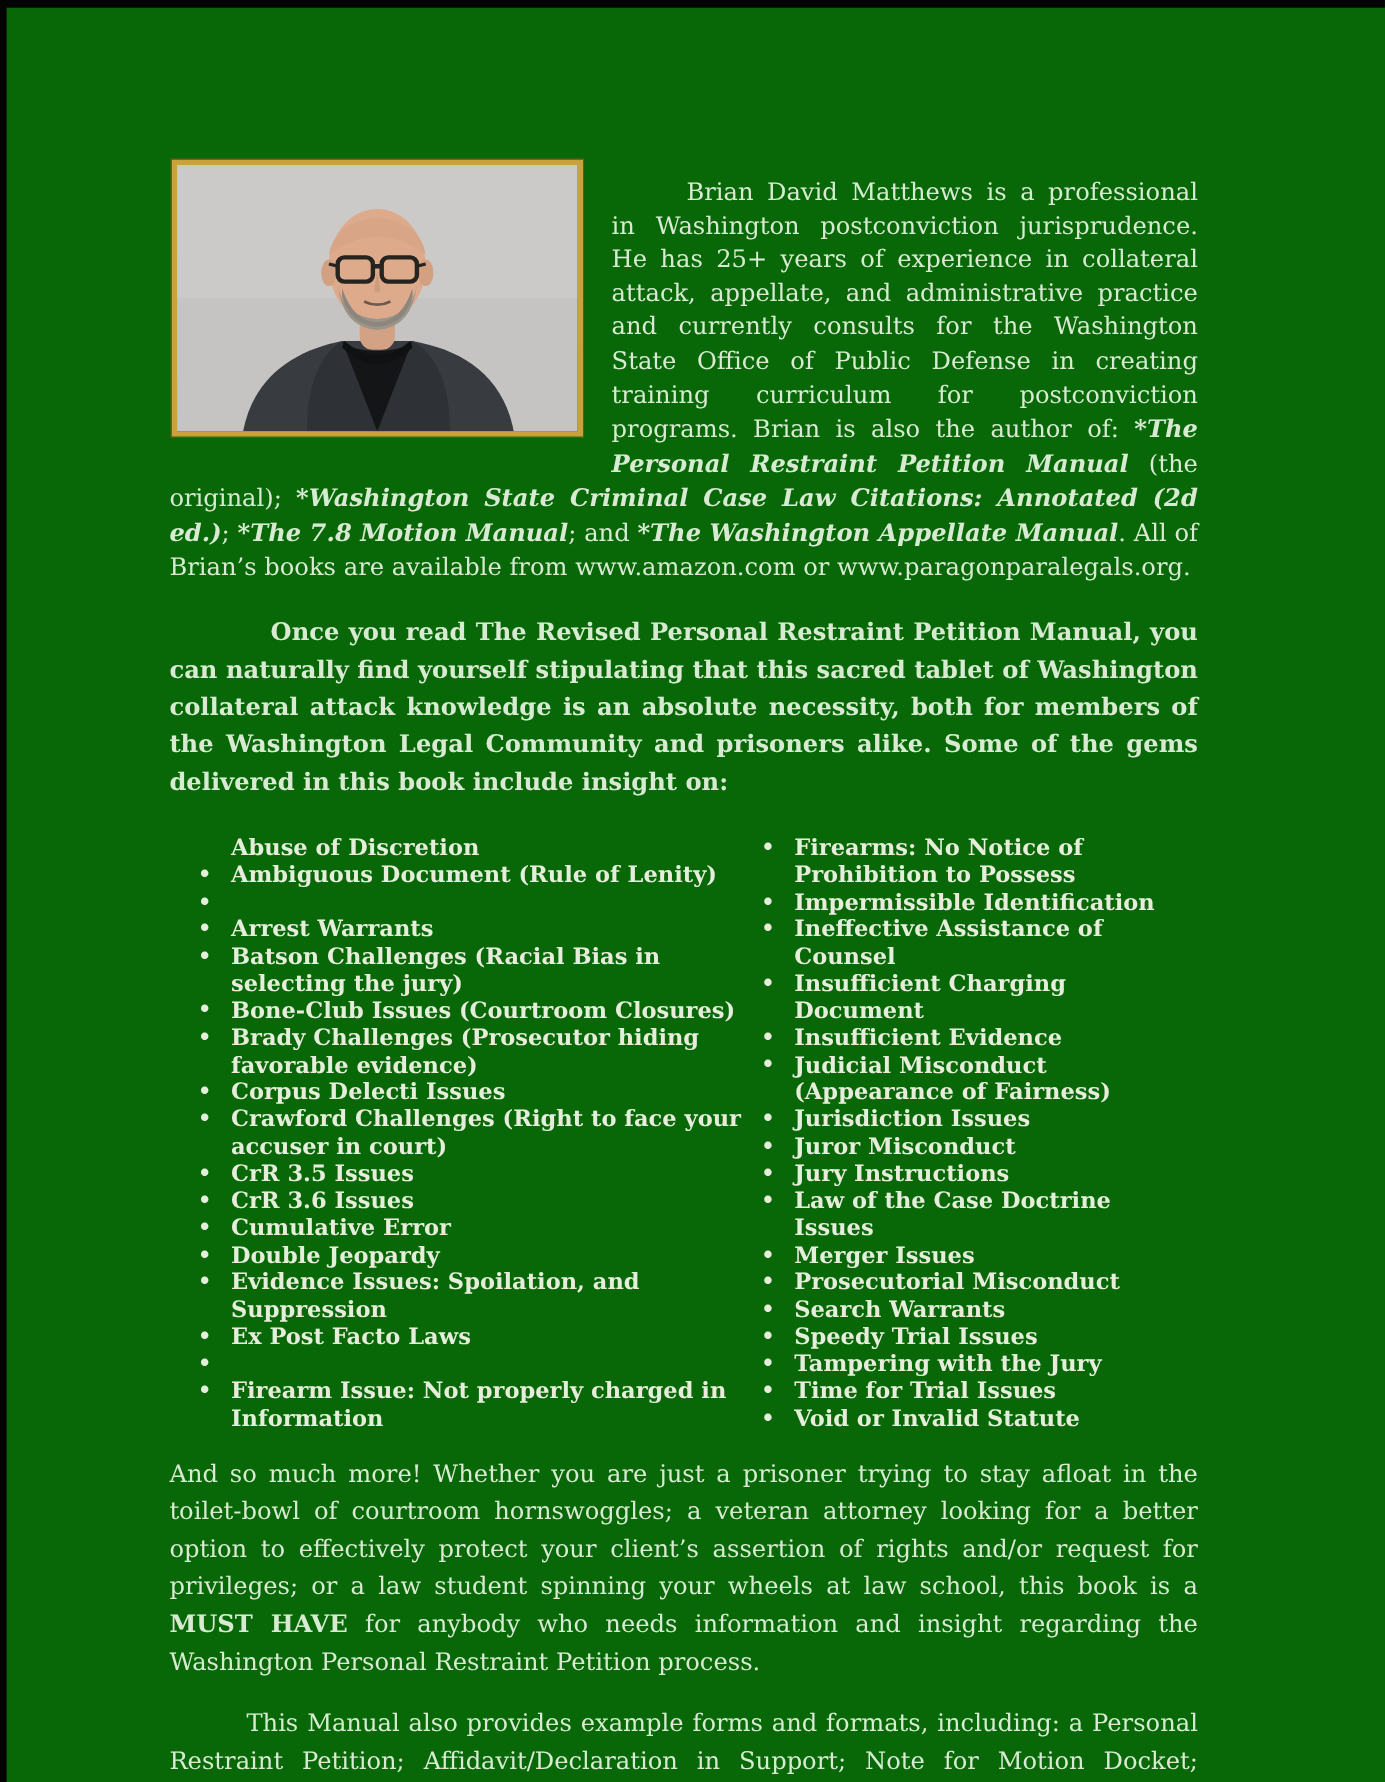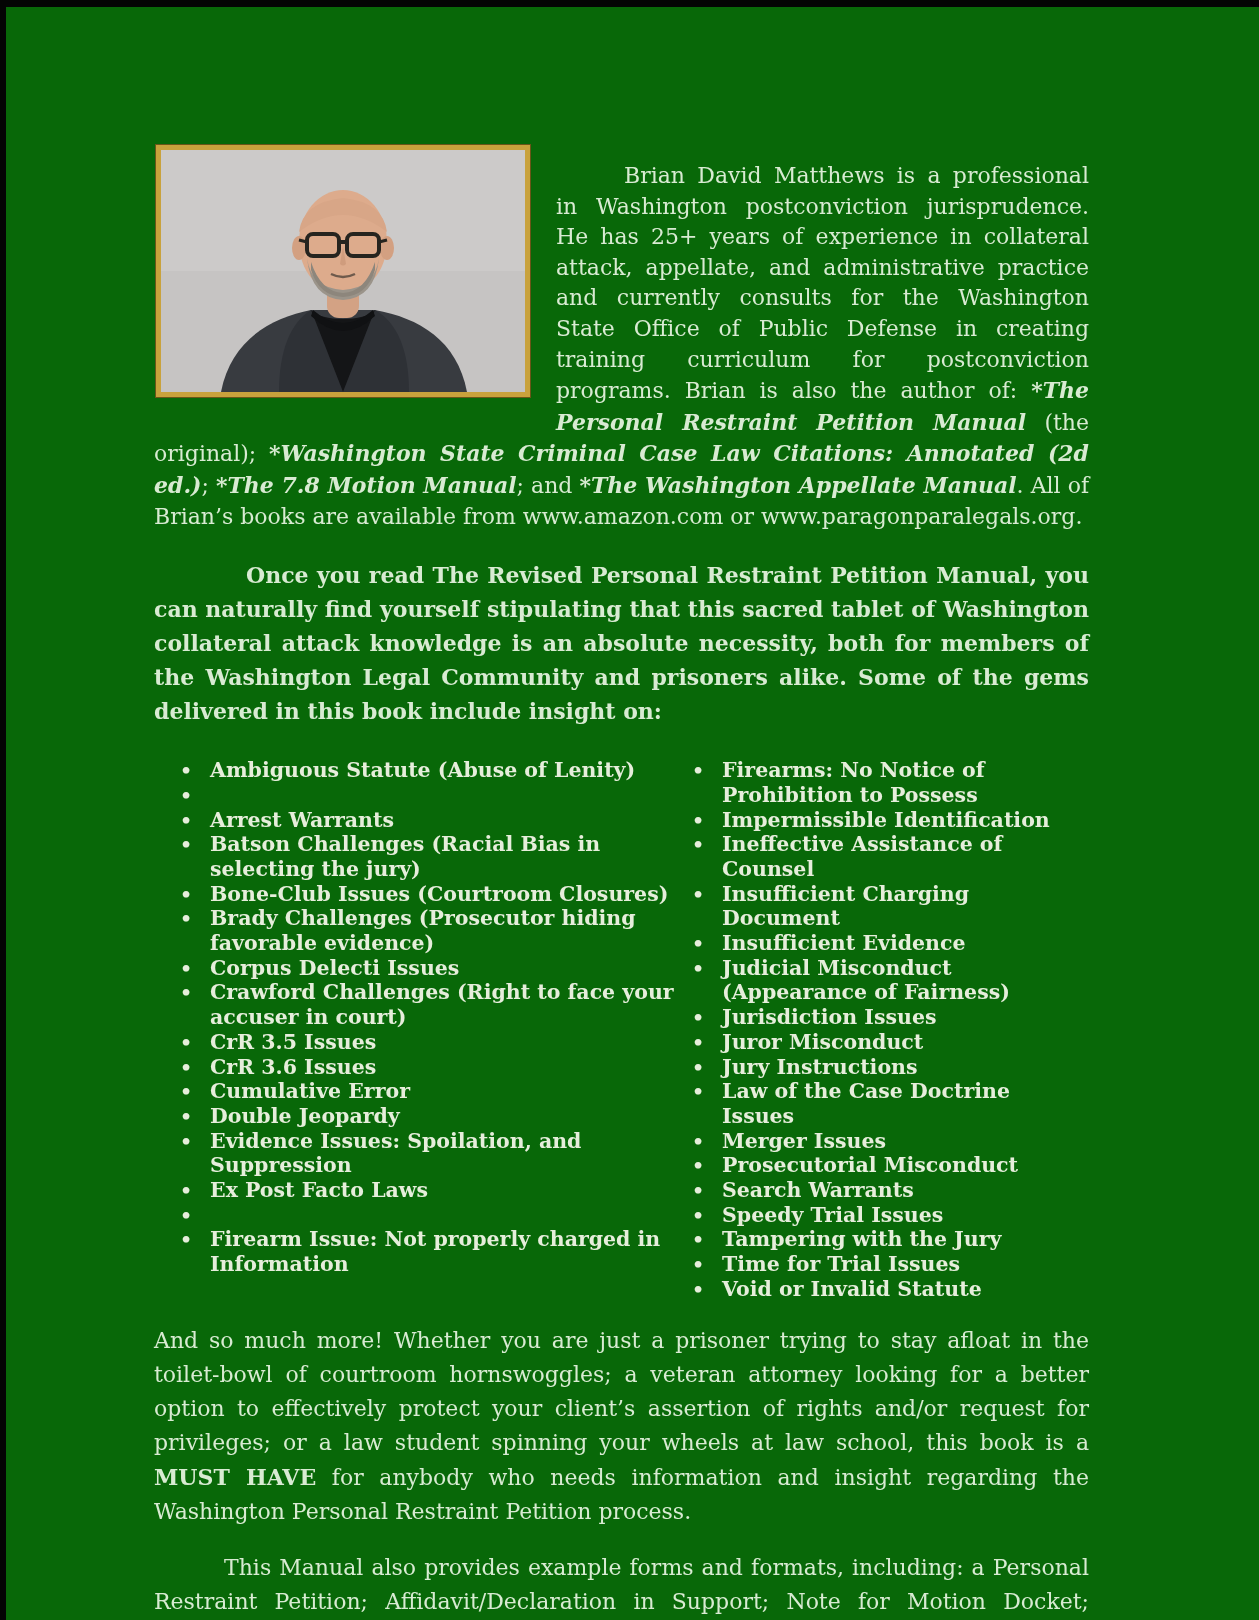--- a/index.html
+++ b/index.html
@@ -113,24 +113,28 @@
     </svg>
   </div>
 
   <p class="bio"><span>Brian David Matthews is a professional in Washington postconviction jurisprudence. He has 25+ years of experience in collateral attack, appellate, and administrative practice and currently consults for the Washington State Office of Public Defense in creating training curriculum for postconviction programs. Brian is also the author of: </span><span class="bi">*The Personal Restraint Petition Manual</span><span> (the original); </span><span class="bi">*Washington State Criminal Case Law Citations: Annotated (2d ed.)</span><span>; </span><span class="bi">*The 7.8 Motion Manual</span><span>; and </span><span class="bi">*The Washington Appellate Manual</span><span>. All of Brian’s books are available from www.amazon.com or www.paragonparalegals.org.</span></p>
 
   <p class="intro">Once you read The Revised Personal Restraint Petition Manual, you can naturally find yourself stipulating that this sacred tablet of Washington collateral attack knowledge is an absolute necessity, both for members of the Washington Legal Community and prisoners alike. Some of the gems delivered in this book include insight on:</p>
 
   <div class="topics">
     <ul class="topic-col left">
 
-
-        <li class="topic-item">
-          <span class="topic-bullet">•</span>
-          <span class="topic-label">Ambiguous Statute (Abuse of Lenity)</span>
+        <li class="topic-item no-bullet">
+          <span class="topic-bullet">•</span>
+          <span class="topic-label">Abuse of Discretion</span>
+        </li>
+
+        <li class="topic-item">
+          <span class="topic-bullet">•</span>
+          <span class="topic-label">Ambiguous Document (Rule of Lenity)</span>
         </li>
 
         <li class="topic-item">
           <span class="topic-bullet">•</span>
         </li>
 
         <li class="topic-item">
           <span class="topic-bullet">•</span>
           <span class="topic-label">Arrest Warrants</span>
         </li>

